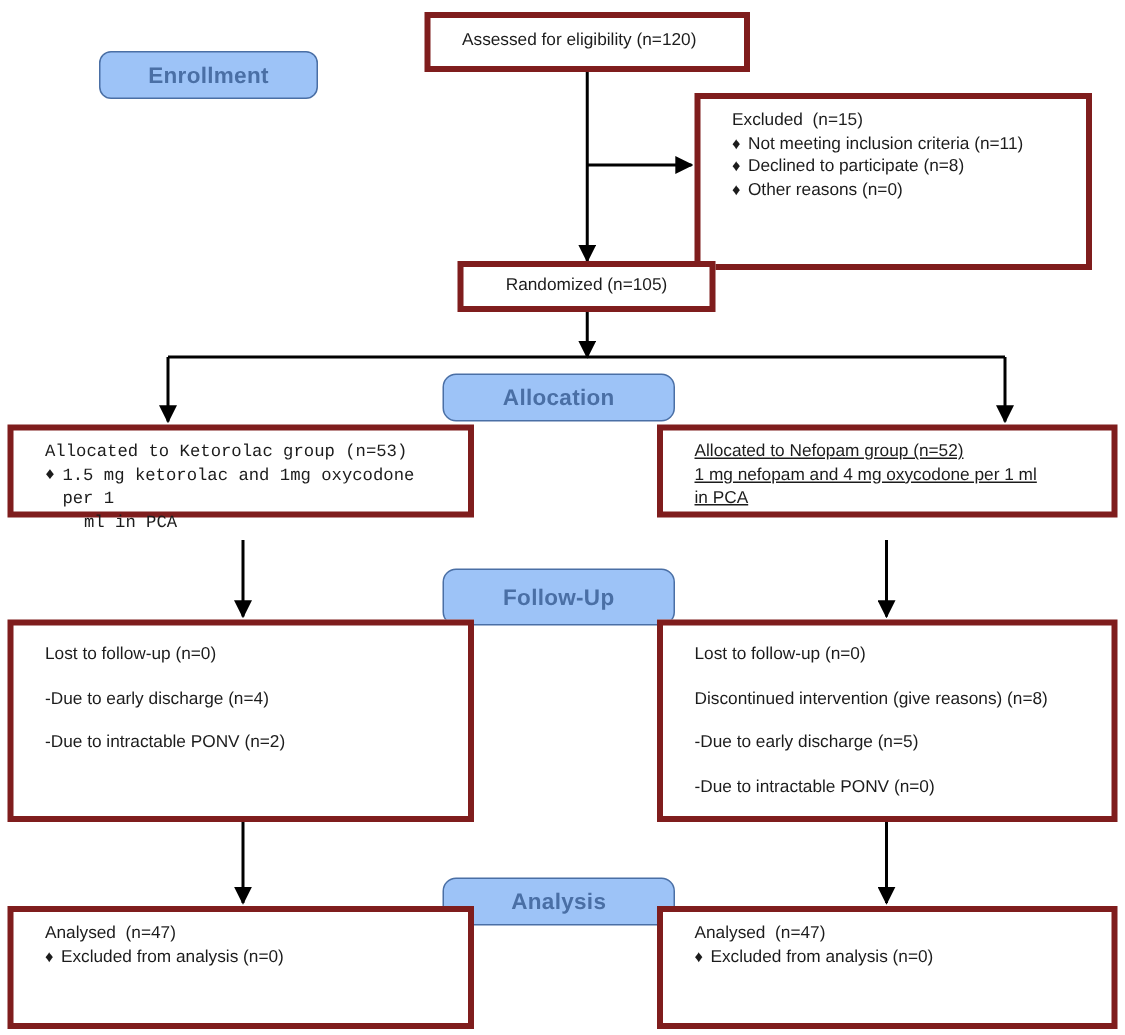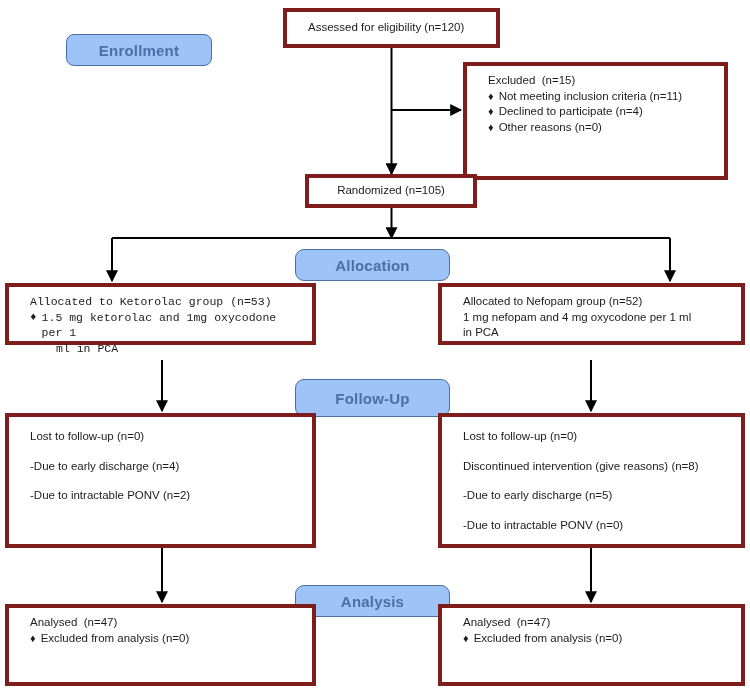--- a/index.html
+++ b/index.html
@@ -113,21 +113,21 @@
   </div>
 
   <div class="box" style="left:463px; top:62px; width:265px; height:118px;">
     <div class="line">Excluded  (n=15)</div>
     <div class="bullet-line">
       <span class="bullet">♦</span>
       <span>Not meeting inclusion criteria (n=11)</span>
     </div>
     <div class="bullet-line">
       <span class="bullet">♦</span>
-      <span>Declined to participate (n=4)</span>
+      <span>Declined to participate (n=8)</span>
     </div>
     <div class="bullet-line">
       <span class="bullet">♦</span>
       <span>Other reasons (n=0)</span>
     </div>
   </div>
 
   <div class="box" style="left:305px; top:174px; width:172px; height:34px; display:flex; align-items:center; justify-content:center;">
     <div class="line">Randomized (n=105)</div>
   </div>
@@ -138,21 +138,21 @@
 
   <div class="box" style="left:5px; top:283px; width:311px; height:62px;font-family:Liberation Mono, monospace;">
     <div class="line">Allocated to Ketorolac group (n=53)</div>
     <div class="bullet-line">
       <span class="bullet">♦</span>
       <span>1.5 mg ketorolac and 1mg oxycodone per 1</span>
     </div>
     <div class="line indent">ml in PCA</div>
   </div>
 
-  <div class="box" style="left:438px; top:283px; width:307px; height:62px;">
+  <div class="box" style="left:438px; top:283px; width:307px; height:62px;text-decoration:underline;">
     <div class="line">Allocated to Nefopam group (n=52)</div>
     <div class="line">1 mg nefopam and 4 mg oxycodone per 1 ml</div>
     <div class="line">in PCA</div>
   </div>
 
   <div class="stage-badge" style="left:295px; top:379px; width:155px; height:38px;">
     <span>Follow-Up</span>
   </div>
 
   <div class="box spaced" style="left:5px; top:413px; width:311px; height:135px; padding-top:12px;">

